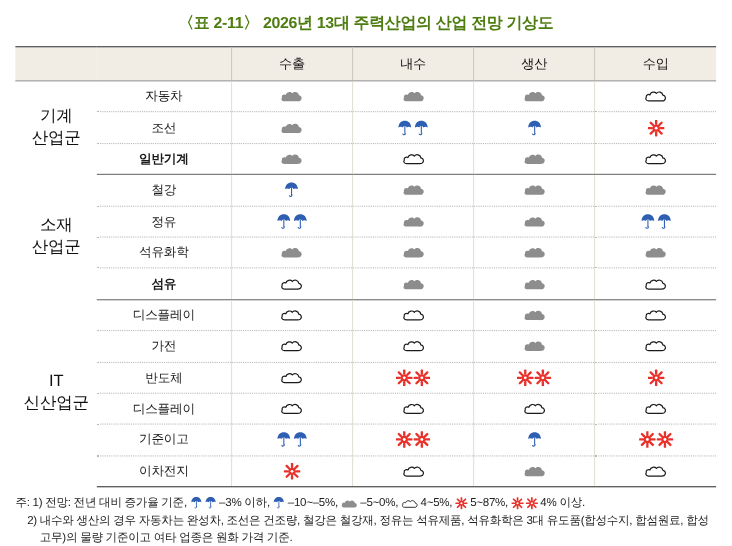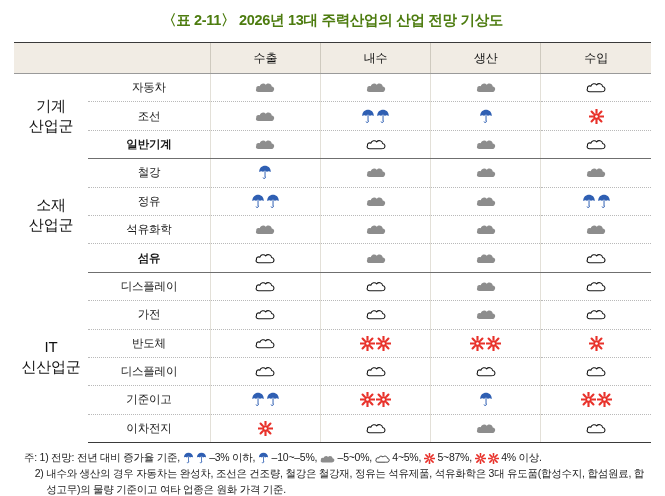--- a/index.html
+++ b/index.html
@@ -95,21 +95,21 @@
   .ic-sun { width: 15px; height: 15px; }
 
   .notes {
     margin-top: 7px;
     font-size: 10.5px;
     line-height: 1.52;
     color: #222;
     letter-spacing: -0.25px;
   }
   .notes .row { display: flex; }
-  .notes .row .lead { flex: 0 0 auto; white-space: pre; margin-left: 10px; }
+  .notes .row .lead { flex: 0 0 auto; white-space: pre; }
   .notes .row .body { flex: 1 1 auto; }
   .legend-inline { display: inline-flex; align-items: center; gap: 2px; vertical-align: -3px; }
   .legend-inline .ic-umb { width: 11px; height: 12px; }
   .legend-inline .ic-cloud, .legend-inline .ic-cloud-o { width: 15px; height: 10px; }
   .legend-inline .ic-sun { width: 11px; height: 11px; }
 </style>
 </head>
 <body>
 
 <div class="page">

